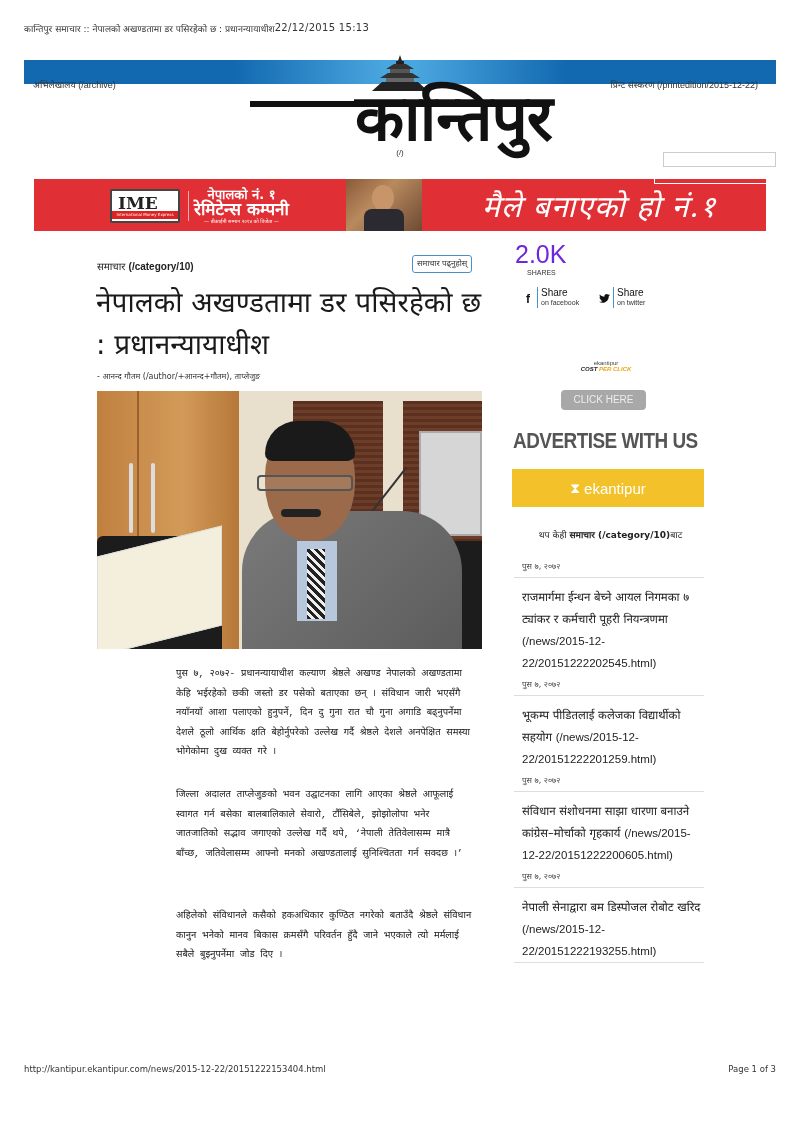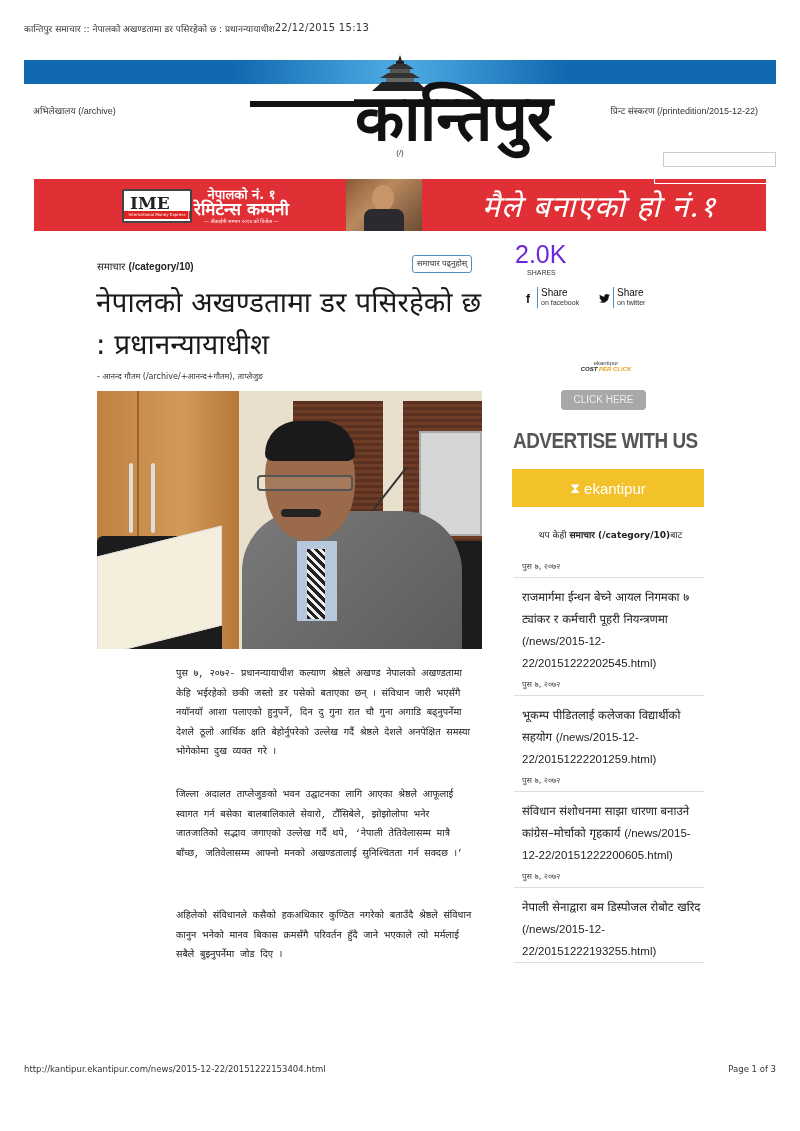--- a/index.html
+++ b/index.html
@@ -5,34 +5,34 @@
   * { box-sizing: border-box; margin: 0; padding: 0; }
   html, body { width: 800px; height: 1131px; background: #ffffff; overflow: hidden; }
   body { position: relative; font-family: "DejaVu Sans", sans-serif; color: #222; }
 
   .print-header { position: absolute; top: 22px; left: 24px; right: 24px; font-size: 9px; color: #333; display: flex; justify-content: flex-start; }
   .print-header .dt { font-family: "DejaVu Sans", sans-serif; font-size: 10px; letter-spacing: 0.3px; }
 
   .blue-bar { position: absolute; top: 60px; left: 24px; width: 752px; height: 24px;
     background: linear-gradient(to right, #1269b0 0%, #1269b0 28%, #4aa6df 48%, #4aa6df 52%, #1269b0 72%, #1269b0 100%); }
 
-  .top-link { position: absolute; top: 104px; font-size: 9px; color: #333; font-family: "Liberation Sans", sans-serif; text-align: center; }
+  .top-link { position: absolute; top: 78px; font-size: 9px; color: #333; font-family: "Liberation Sans", sans-serif; text-align: center; }
   .top-link.left { left: 33px; }
   .top-link.right { right: 42px; }
 
   .logo-wrap { position: absolute; top: 55px; left: 240px; width: 320px; height: 110px; }
   .pagoda { position: absolute; left: 128px; top: 0; width: 64px; height: 40px; }
   .logo-text { position: absolute; top: 28px; left: 8px; width: 304px; text-align: right; font-family: "DejaVu Serif", serif; font-weight: bold; font-size: 64px; color: #111; line-height: 70px; letter-spacing: -1px; }
   .logo-bar { position: absolute; top: 46px; left: 10px; width: 300px; height: 6px; background: #111; }
   .logo-sub { position: absolute; top: 148px; left: 0; width: 800px; text-align: center; font-size: 8px; color: #333; font-family: "Liberation Sans", sans-serif; }
 
   .search-box { position: absolute; top: 152px; left: 663px; width: 113px; height: 15px; border: 1px solid #ccc; background: #fff; }
 
   .banner { position: absolute; top: 179px; left: 34px; width: 732px; height: 52px; background: #e03036; overflow: hidden; }
-  .banner .ime-logo { position: absolute; left: 76px; top: 10px; width: 70px; height: 34px; background: #fff; border: 2px solid #444; border-radius: 2px; margin-left: 12px; }
+  .banner .ime-logo { position: absolute; left: 76px; top: 10px; width: 70px; height: 34px; background: #fff; border: 2px solid #444; border-radius: 2px; }
   .banner .ime-logo .ime { position: absolute; top: 2px; left: 6px; font-family: "DejaVu Serif", serif; font-weight: bold; font-size: 17px; color: #222; }
   .banner .ime-logo .ime-sub { position: absolute; bottom: 2px; left: 0; right: 0; height: 8px; background: #d22; font-size: 4px; color: #fff; text-align: center; line-height: 8px; }
   .banner .divider { position: absolute; left: 154px; top: 12px; width: 1px; height: 30px; background: rgba(255,255,255,0.6); }
   .banner .ime-text { position: absolute; left: 160px; top: 8px; color: #fff; font-weight: bold; text-align: center; }
   .banner .ime-text .l1 { font-size: 13px; line-height: 15px; }
   .banner .ime-text .l2 { font-size: 17px; line-height: 15px; }
   .banner .ime-text .l3 { font-size: 5px; line-height: 8px; font-weight: normal; }
   .banner .photo { position: absolute; left: 312px; top: 0; width: 76px; height: 52px; background: linear-gradient(135deg, #8a5a3a 0%, #b98a5e 40%, #6c4a32 100%); }
   .banner .photo .face { position: absolute; left: 26px; top: 6px; width: 22px; height: 26px; border-radius: 50%; background: #c8946a; }
   .banner .photo .uniform { position: absolute; left: 18px; top: 30px; width: 40px; height: 22px; background: #2a2a30; border-radius: 8px 8px 0 0; }
@@ -149,21 +149,21 @@
   <div class="corner-line"></div>
 </div>
 
 <div class="cat-line">
   <span>समाचार</span>
   <span class="path">(/category/10)</span>
 </div>
 <button class="read-btn">समाचार पढ्नुहोस्</button>
 
 <h1 class="headline">नेपालको अखण्डतामा डर पसिरहेको छ : प्रधानन्यायाधीश</h1>
-<div class="byline">- आनन्द गौतम (/archive/+आनन्द+गौतम), ताप्लेजुङ</div>
+<div class="byline">- आनन्द गौतम (/author/+आनन्द+गौतम), ताप्लेजुङ</div>
 
 <div class="hero">
   <div class="cabinet"></div>
   <div class="cab-seam"></div>
   <div class="handle" style="left:32px"></div>
   <div class="handle" style="left:54px"></div>
   <div class="wall"></div>
   <div class="blinds" style="left:196px;width:90px"></div>
   <div class="blinds" style="left:306px;width:79px"></div>
   <div class="monitor"></div>

